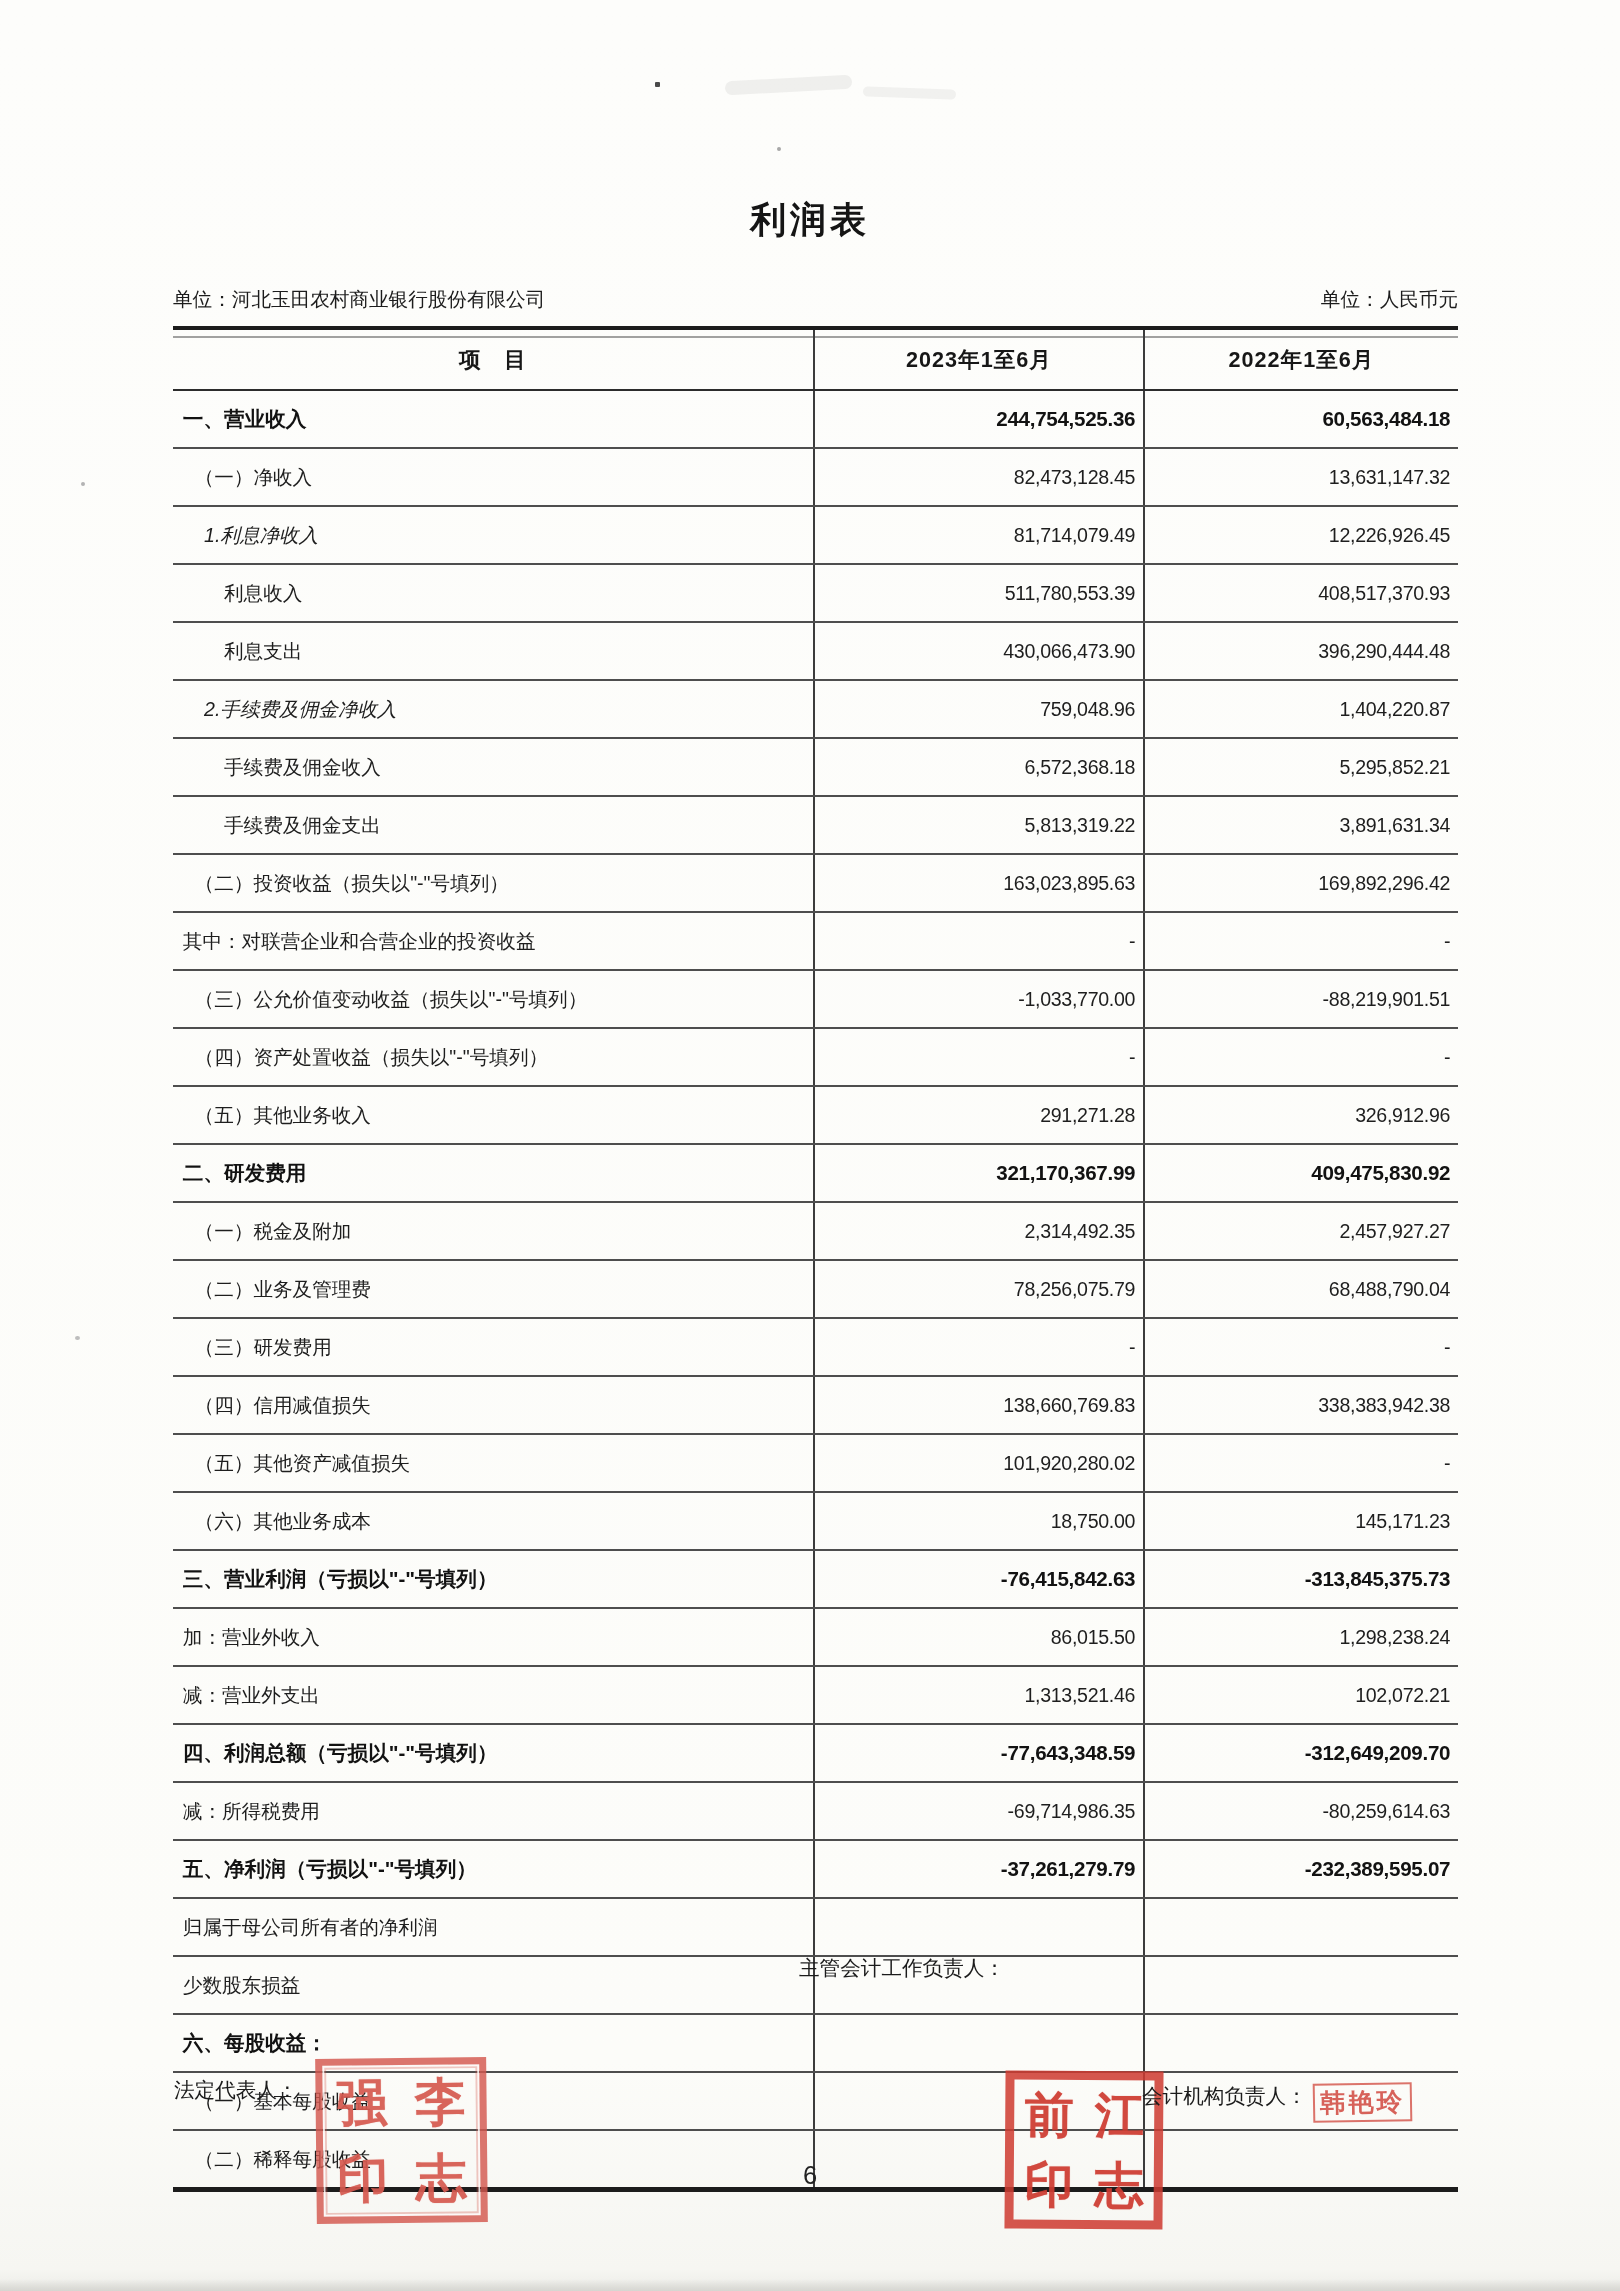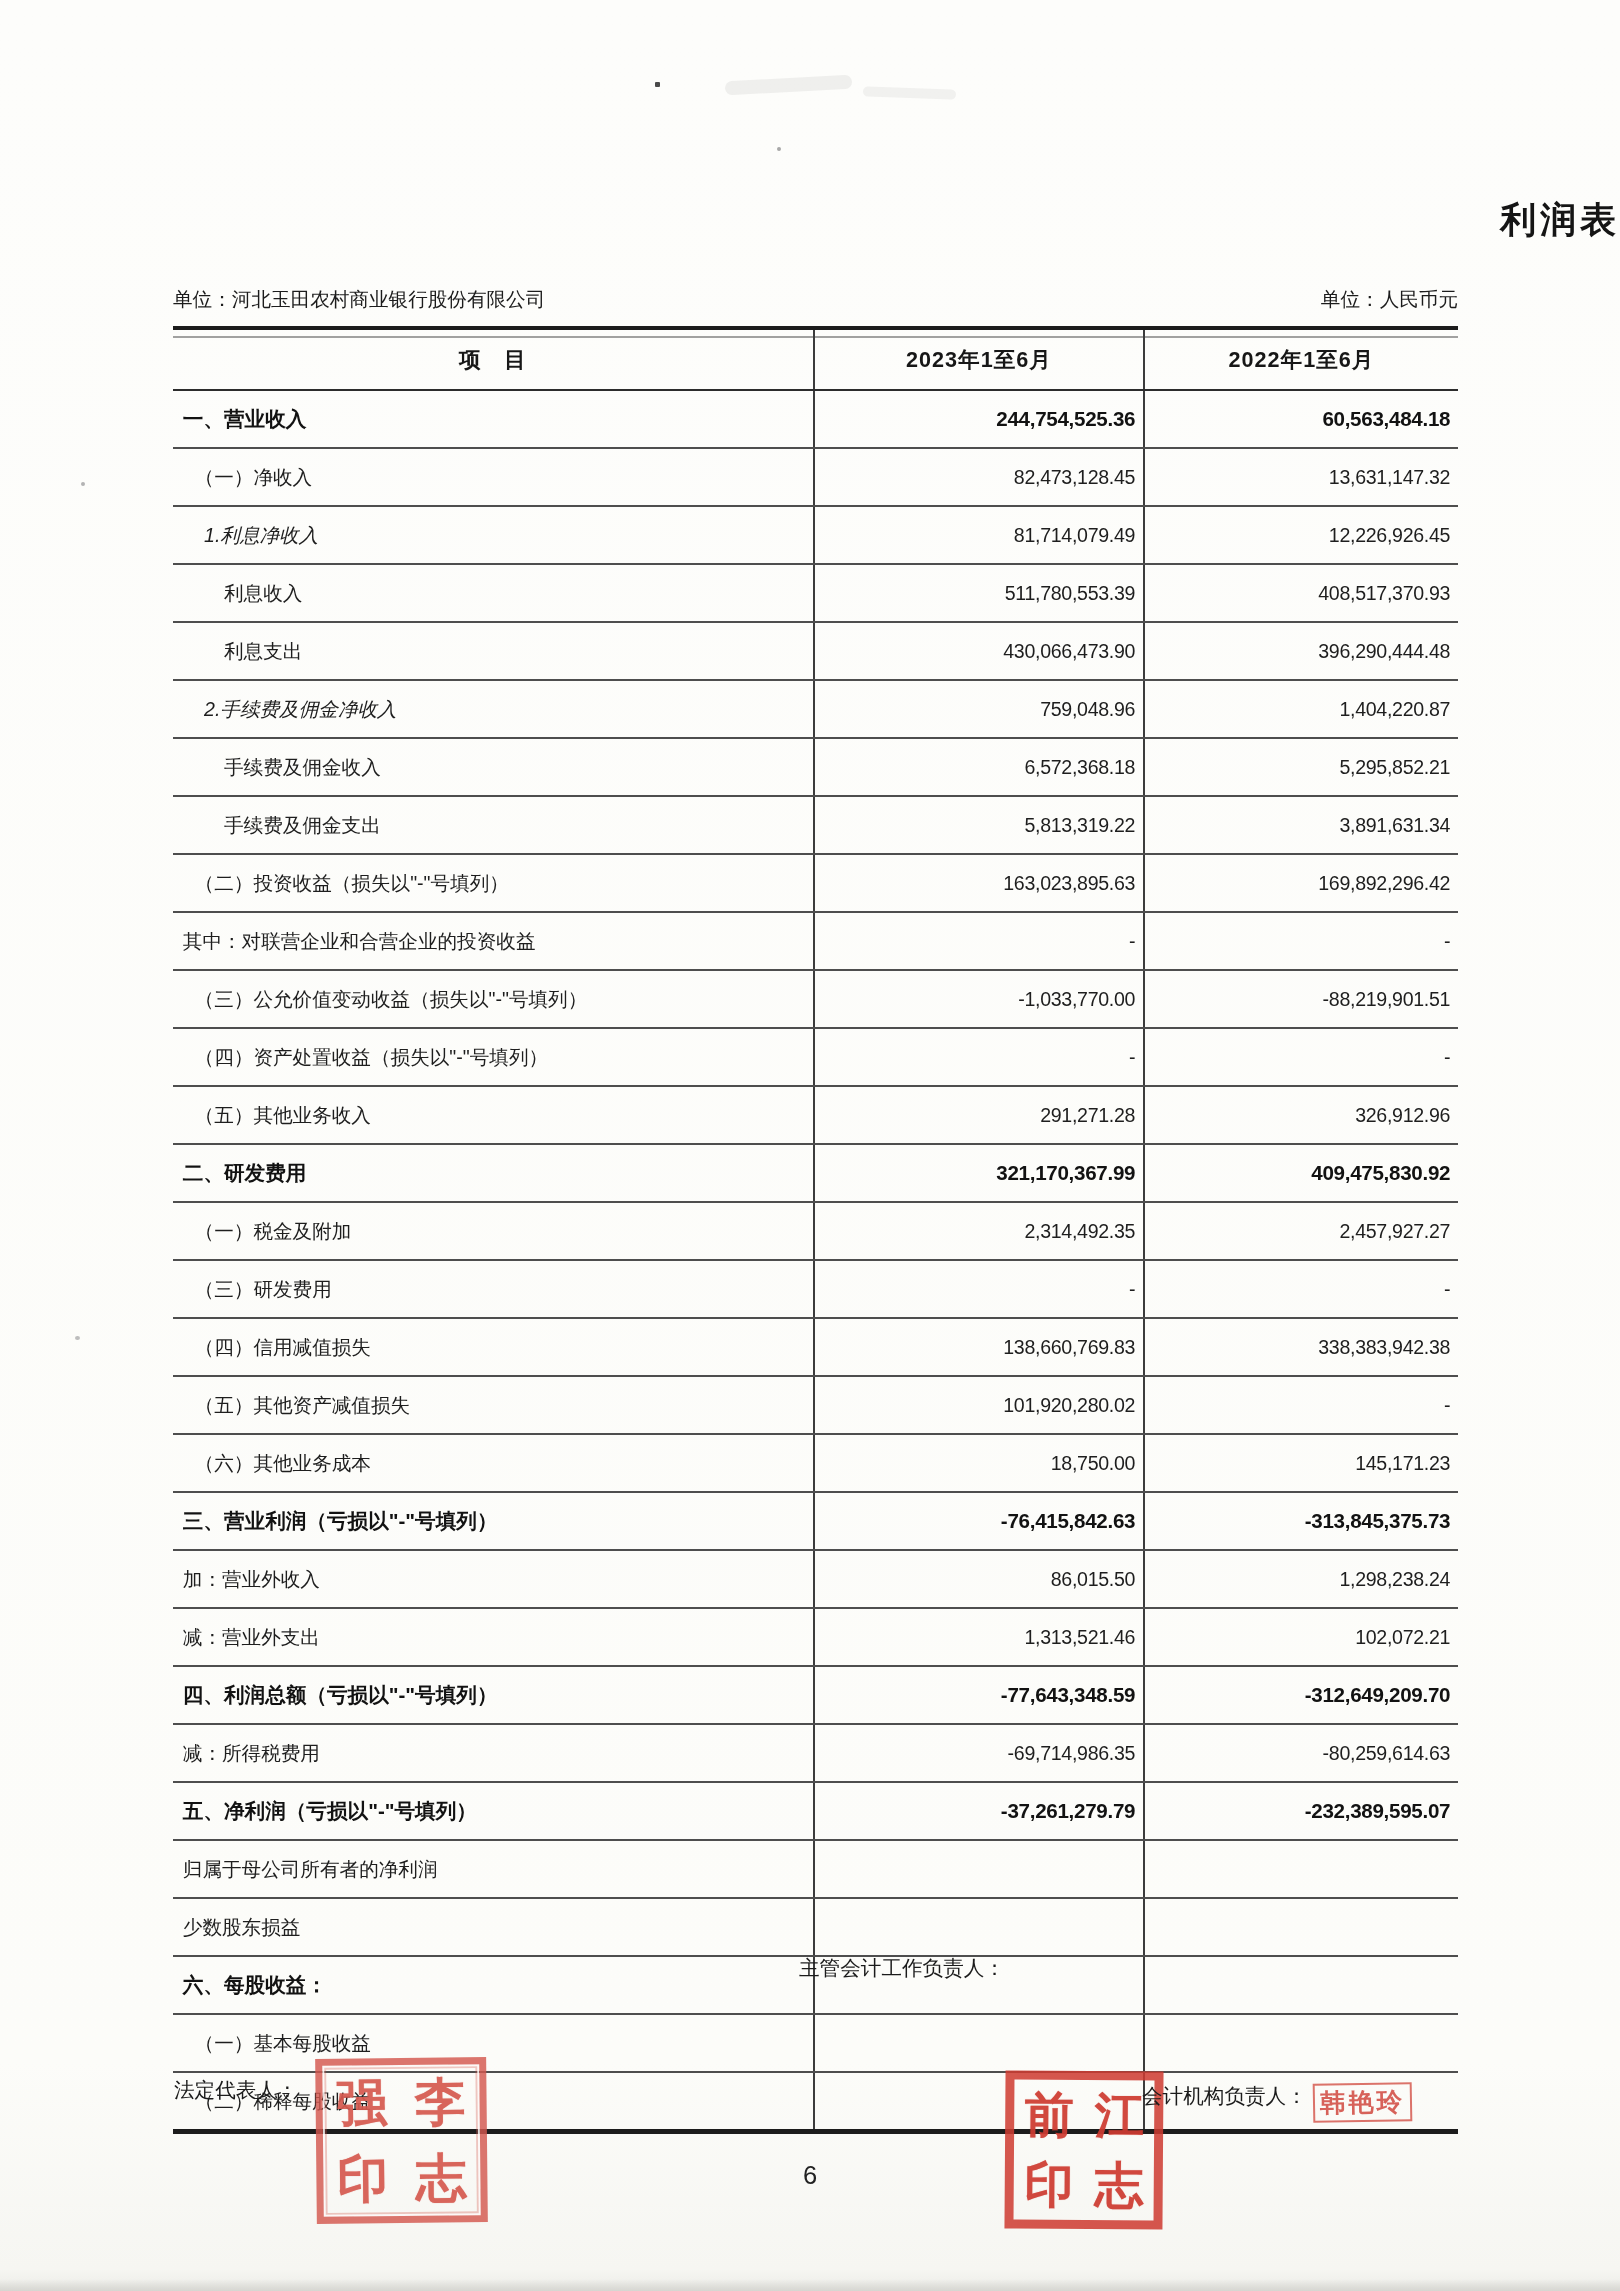--- a/index.html
+++ b/index.html
@@ -2,21 +2,21 @@
 <html style="--seal-color: #d0453b;"><head>
 <meta charset="utf-8">
 <style>
   html,body{margin:0;padding:0;background:#e8e8e4;}
   .page{
     position:relative;width:1620px;height:2292px;margin:0 auto;
     background:linear-gradient(180deg,#fdfdfb 0%,#fcfcf9 90%,#f6f6f2 99%,#ececE8 100%);
     font-family:"Liberation Sans",sans-serif;color:#1d1d1d;overflow:hidden;
   }
   .title{
-    position:absolute;top:196px;left:0;width:100%;text-align:right;
+    position:absolute;top:196px;left:0;width:100%;text-align:center;
     font-size:36px;font-weight:700;letter-spacing:3.9px;margin:0;color:#151515;
   }
   .unit-row{
     position:absolute;top:286px;left:173px;width:1285px;
     display:flex;justify-content:space-between;font-size:19.6px;color:#1c1c1c;gap:20px;
   }
   
   table.pl{
     position:absolute;left:173px;top:326px;width:1285px;
     border-collapse:collapse;table-layout:fixed;
@@ -193,20 +193,25 @@
       <td class="c-label">二、研发费用</td>
       <td class="c-val">321,170,367.99</td>
       <td class="c-val">409,475,830.92</td>
     </tr>
         <tr class="data-row indent-1">
       <td class="c-label">（一）税金及附加</td>
       <td class="c-val">2,314,492.35</td>
       <td class="c-val">2,457,927.27</td>
     </tr>
         <tr class="data-row indent-1">
+      <td class="c-label">（二）业务及管理费</td>
+      <td class="c-val">78,256,075.79</td>
+      <td class="c-val">68,488,790.04</td>
+    </tr>
+        <tr class="data-row indent-1">
       <td class="c-label">（三）研发费用</td>
       <td class="c-val">-</td>
       <td class="c-val">-</td>
     </tr>
         <tr class="data-row indent-1">
       <td class="c-label">（四）信用减值损失</td>
       <td class="c-val">138,660,769.83</td>
       <td class="c-val">338,383,942.38</td>
     </tr>
         <tr class="data-row indent-1">

